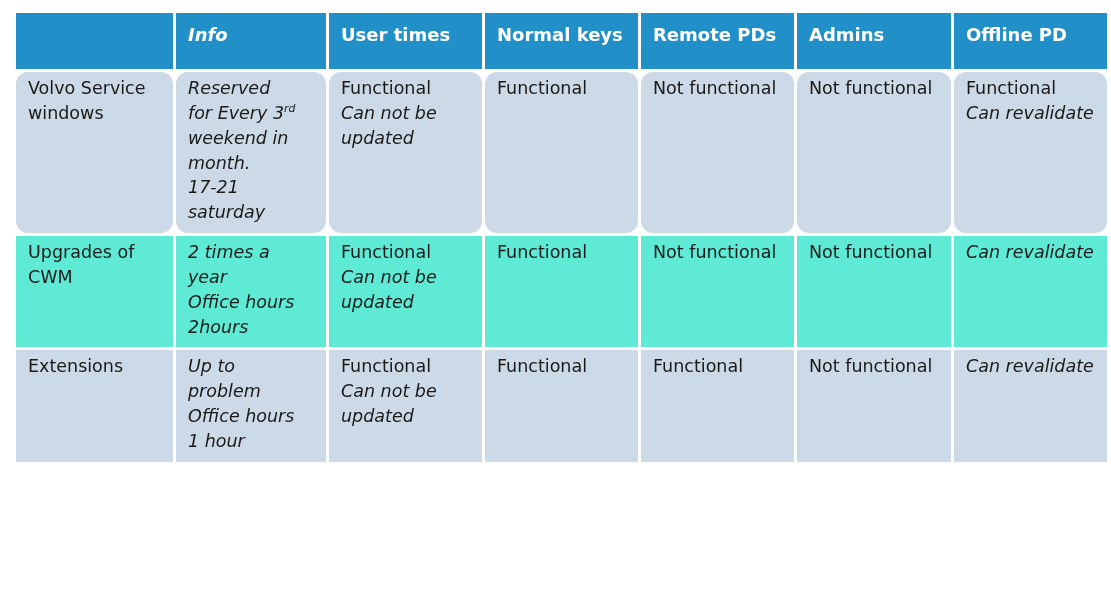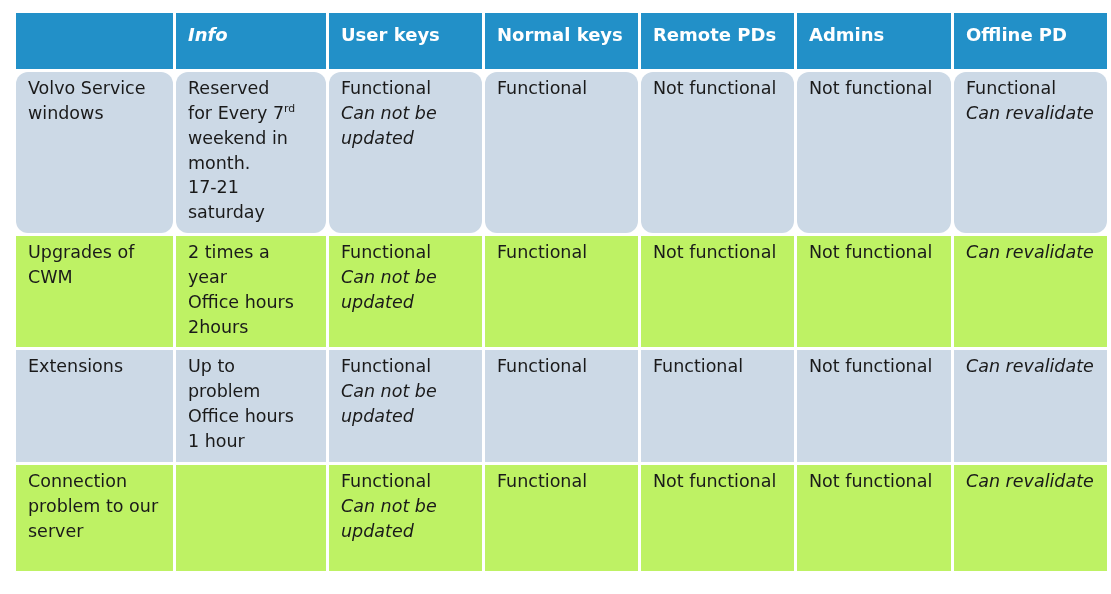--- a/index.html
+++ b/index.html
@@ -57,28 +57,28 @@
   
   col.c-topic   { width: 157px; }
   col.c-info    { width: 150px; }
   col.c-user    { width: 153px; }
   col.c-normal  { width: 153px; }
   col.c-remote  { width: 153px; }
   col.c-admins  { width: 154px; }
   col.c-offline { width: 153px; }
 
   tbody tr.band-a td { background: #ccd9e6; }
-  tbody tr.band-b td { background: #bef264; }
+  tbody tr.band-b td { background: #5eead4; }
 
   tbody tr.r1 td { height: 146px; border-radius: 12px; }
   tbody tr.r2 td { height: 94px; }
   tbody tr.r3 td { height: 94px; }
   tbody tr.r4 td { height: 94px; }
 
-  td.cell-info { }
+  td.cell-info { font-style: italic; }
   td.cell-off  { color: #a9a9a9; }
 
   .ital { font-style: italic; display: block; }
   .upright { font-style: normal; display: block; }
   .line { display: block; }
   sup.ord {
     font-size: 0.62em;
     vertical-align: super;
     line-height: 0;
     text-align: right;
@@ -97,35 +97,35 @@
         <col class="c-normal">
       <col class="c-remote">
         <col class="c-admins">
         <col class="c-offline">
     </colgroup>
 
     <thead>
       <tr>
         <th class="hdr-blank"></th>
         <th class="hdr-info">Info</th>
-        <th>User keys</th>
+        <th>User times</th>
         <th>Normal keys</th>
         <th>Remote PDs</th>
         <th>Admins</th>
         <th class="hdr-dim">Offline PD</th>
       </tr>
     </thead>
 
     <tbody>
 
       <tr class="band-a r1">
         <td class="cell-topic">Volvo Service windows</td>
         <td class="cell-info">
           <span class="line">Reserved</span>
-          <span class="line"><span>for Every 7</span><sup class="ord">rd</sup></span>
+          <span class="line"><span>for Every 3</span><sup class="ord">rd</sup></span>
           <span class="line">weekend in</span>
           <span class="line">month.</span>
           <span class="line">17-21</span>
           <span class="line">saturday</span>
         </td>
         <td class="cell-user">
           <span class="upright">Functional</span>
           <span class="ital">Can not be updated</span>
         </td>
         <td class="cell-normal">Functional</td>
@@ -170,31 +170,17 @@
           <span class="ital">Can not be updated</span>
         </td>
         <td class="cell-normal">Functional</td>
         <td class="cell-remote">Functional</td>
         <td class="cell-admins">Not functional</td>
         <td class="cell-off">
           <span class="ital">Can revalidate</span>
         </td>
       </tr>
 
-      <tr class="band-b r4">
-        <td class="cell-topic">Connection problem to our server</td>
-        <td class="cell-info"></td>
-        <td class="cell-user">
-          <span class="upright">Functional</span>
-          <span class="ital">Can not be updated</span>
-        </td>
-        <td class="cell-normal">Functional</td>
-        <td class="cell-remote">Not functional</td>
-        <td class="cell-admins">Not functional</td>
-        <td class="cell-off">
-          <span class="ital">Can revalidate</span>
-        </td>
-      </tr>
 
     </tbody>
   </table>
 
 </div>
 
 </body></html>

